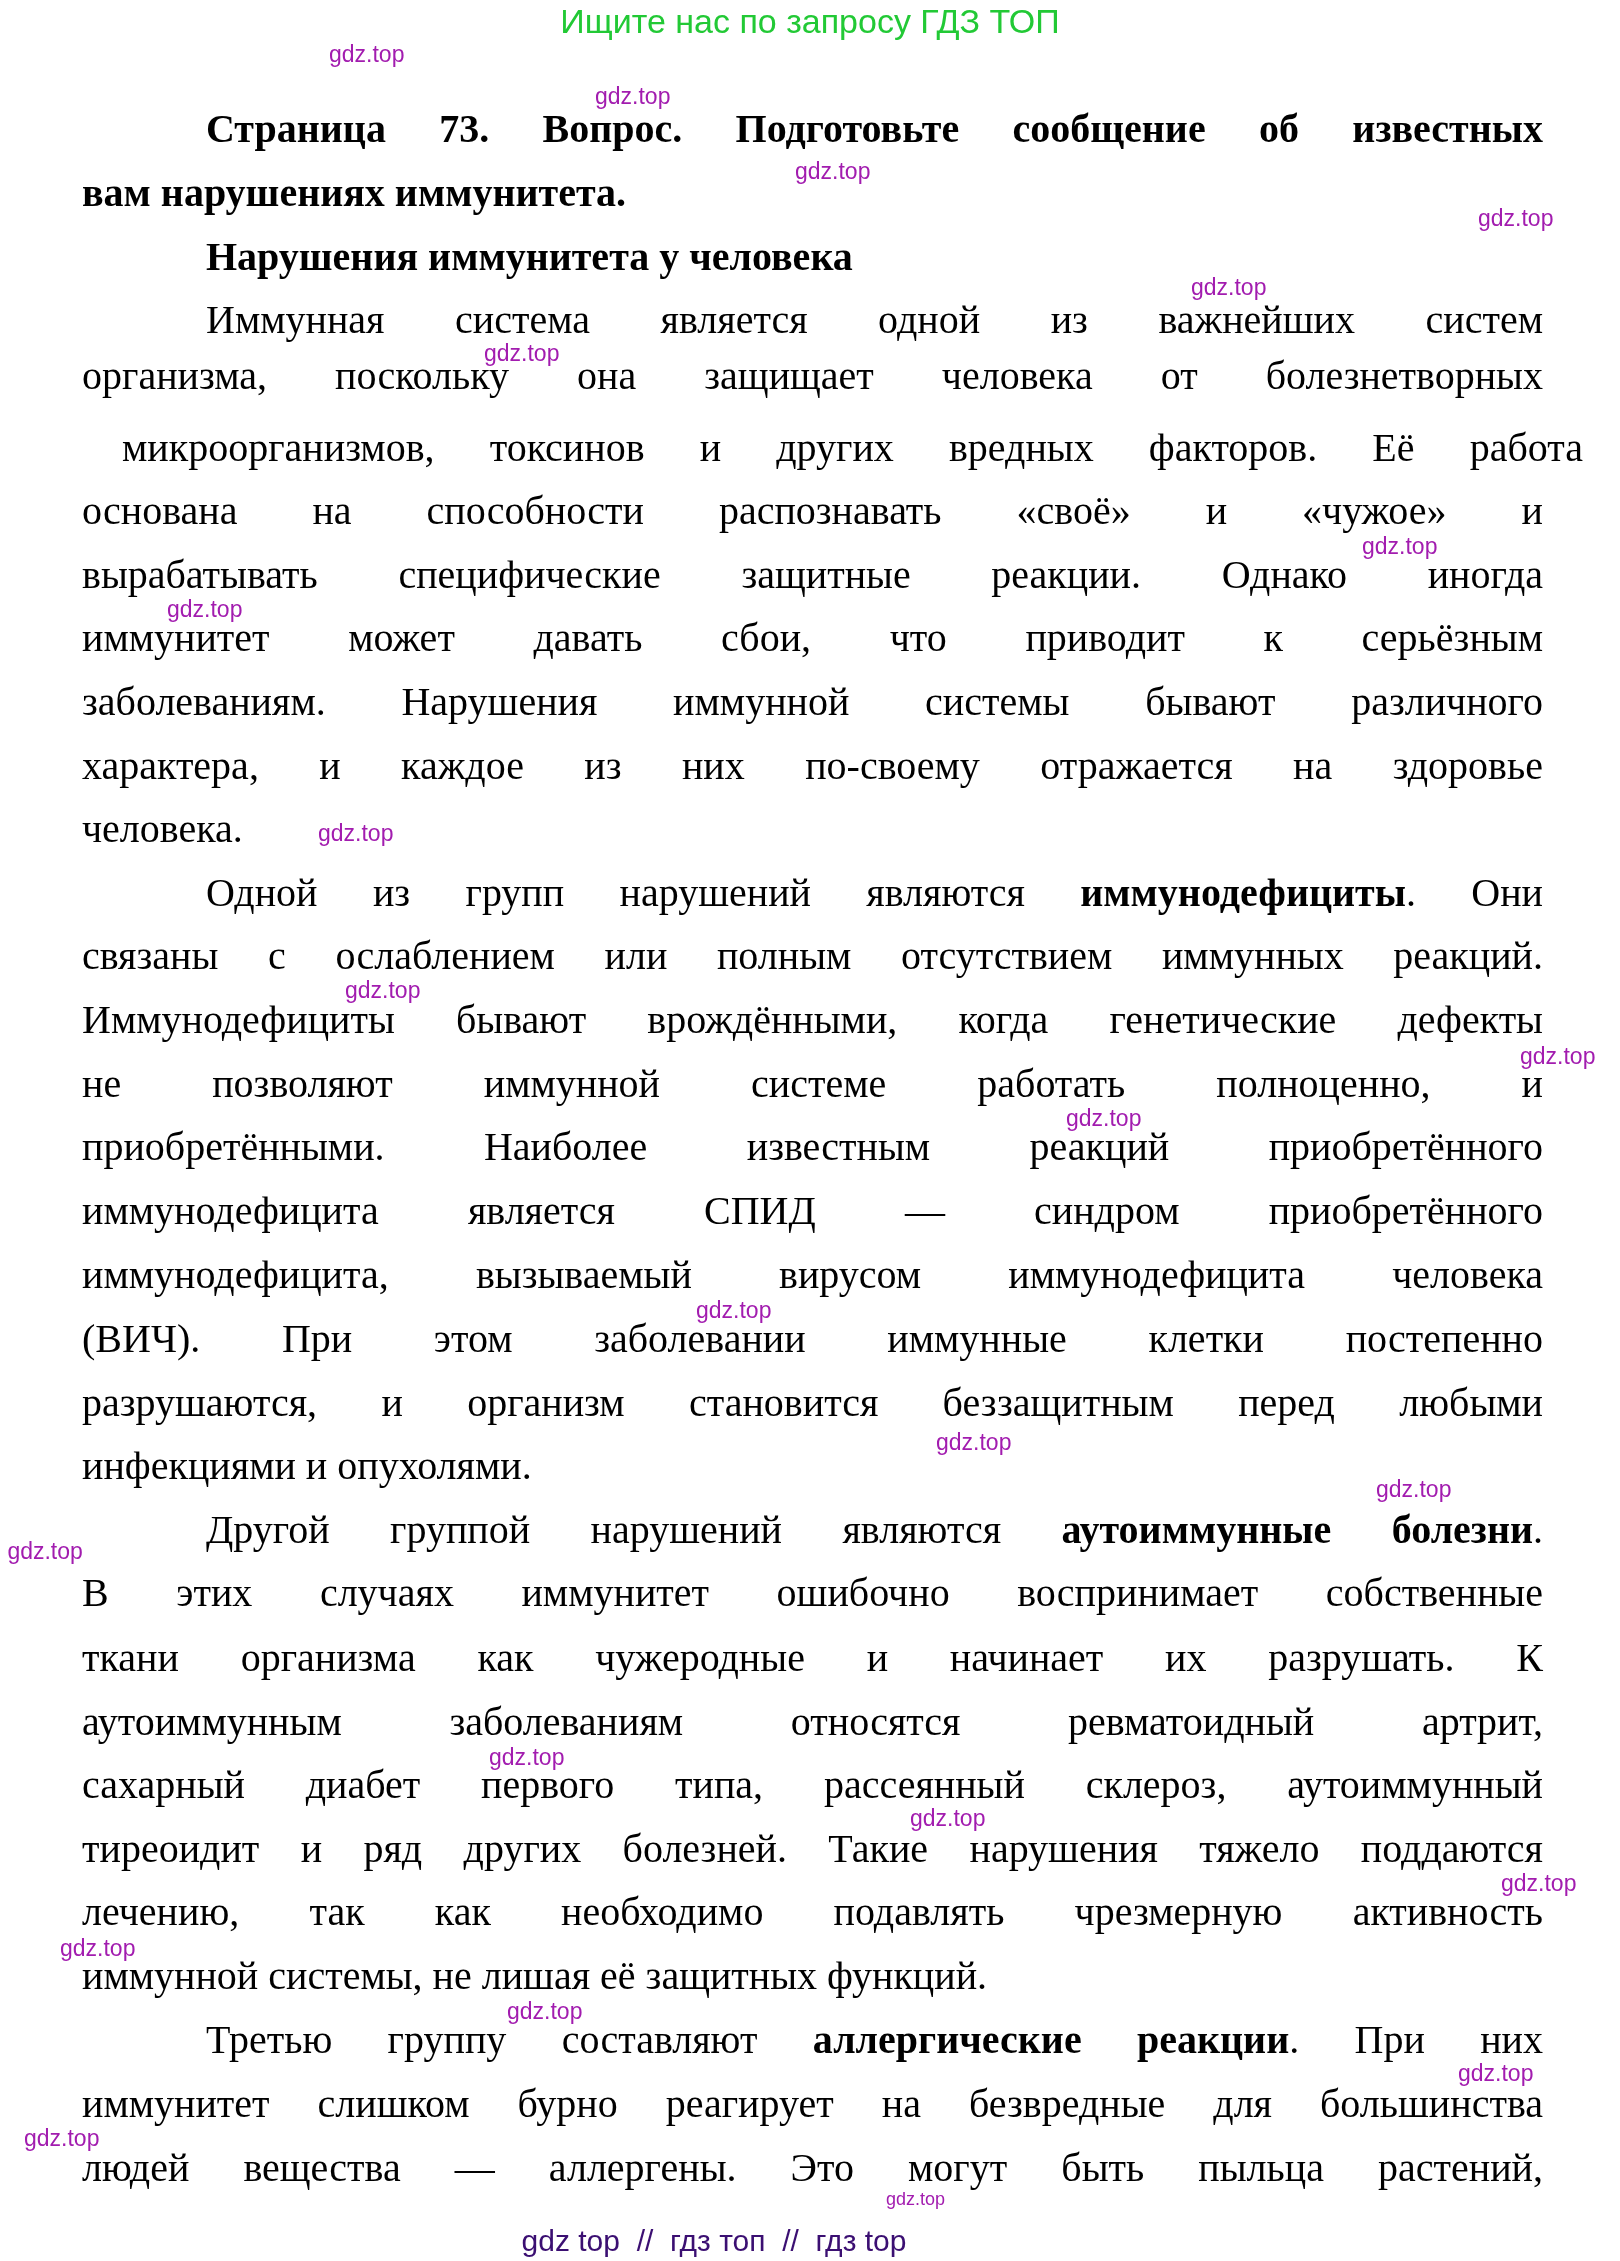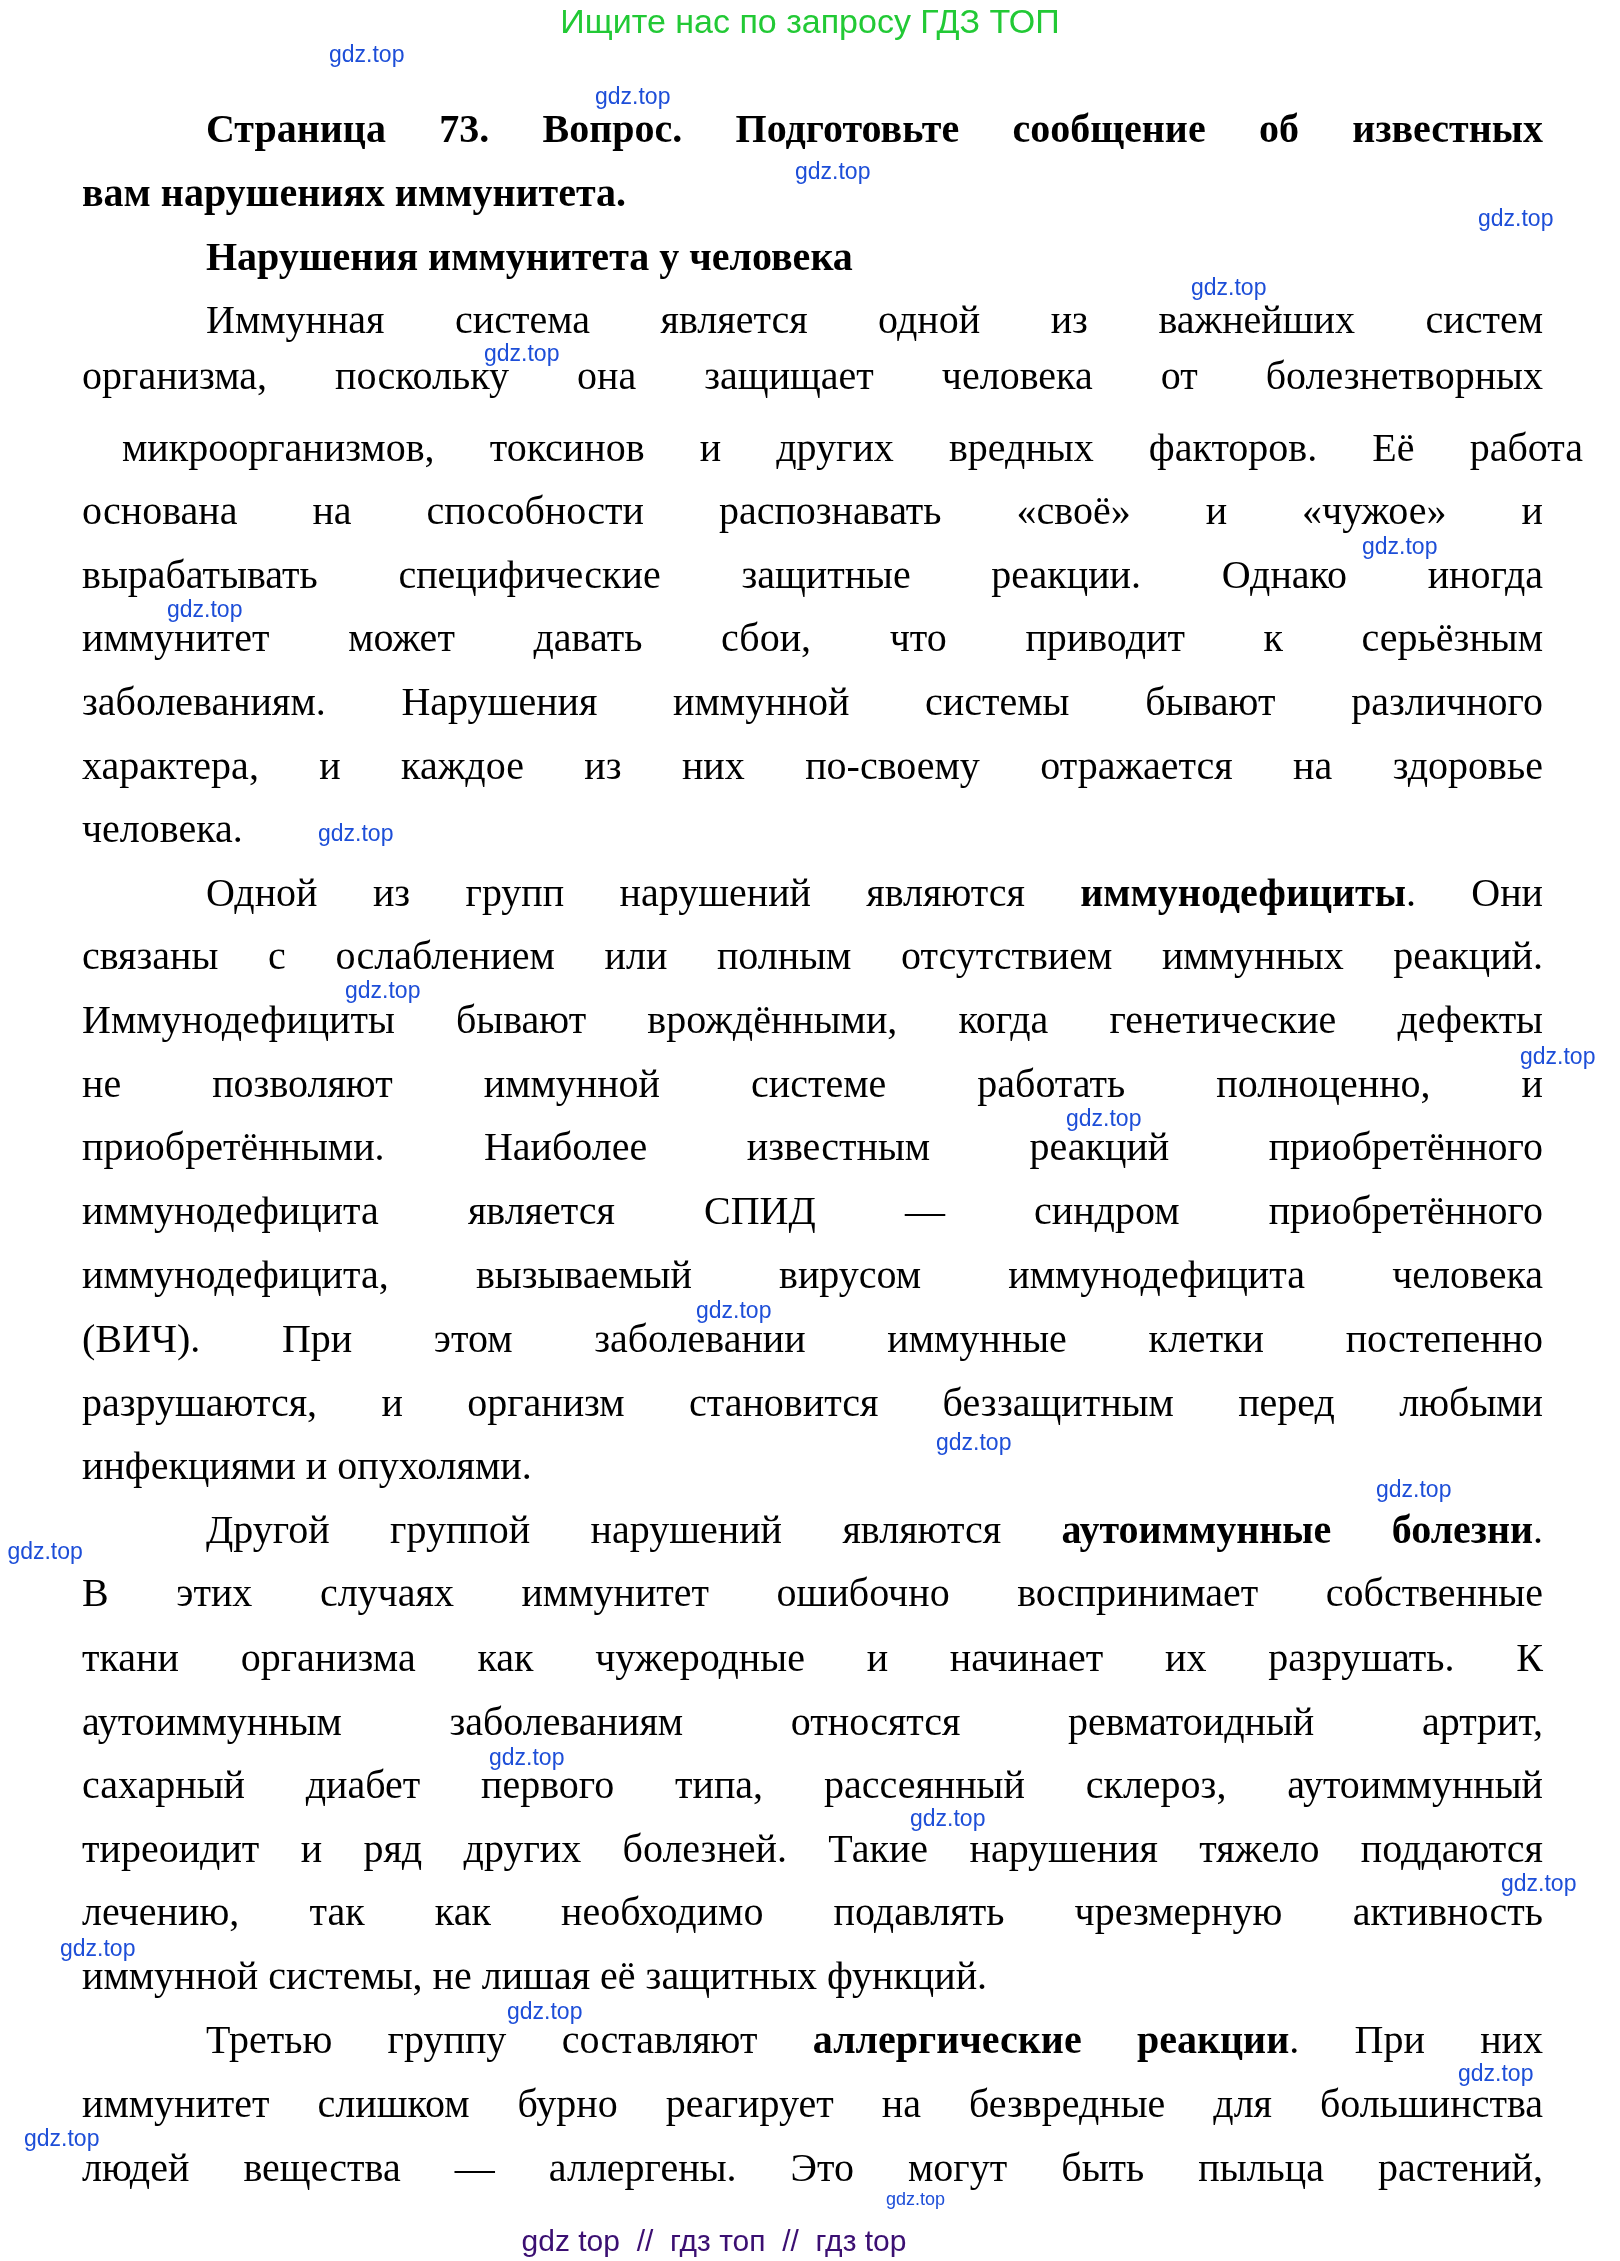--- a/index.html
+++ b/index.html
@@ -9,21 +9,21 @@
   .bottom-banner { position:absolute; left:0; width:1428px; top:2224px; text-align:center;
     font-family:"Liberation Sans", sans-serif; font-size:30px; color:#3b0f72; white-space:pre; }
   .line { position:absolute; left:82px; width:1461px; height:64px; line-height:64px;
     font-family:"Liberation Serif", serif; font-size:40px; color:#000;
     text-align:justify; text-align-last:justify; white-space:nowrap; overflow:visible;
     transform-origin:left center; }
   .line.nojust { text-align:left; text-align-last:left; }
   .line.indent { left:206px; width:1337px; }
   .line.bold { font-weight:bold; }
   .line b { font-weight:bold; }
-  .wm { position:absolute; font-family:"Liberation Sans", sans-serif; font-size:23px; color:#1d4ed8; }
+  .wm { position:absolute; font-family:"Liberation Sans", sans-serif; font-size:23px; color:#a21caf; }
 </style>
 </head>
 <body>
 
 <div class="top-banner">Ищите нас по запросу ГДЗ ТОП</div>
 
 <div class="line indent bold" style="top: 97px; white-space: nowrap;">Страница 73. Вопрос. Подготовьте сообщение об известных</div>
 <div class="line bold nojust" style="top: 161px; white-space: nowrap;">вам нарушениях иммунитета.</div>
 <div class="line indent bold nojust" style="top: 225px; white-space: nowrap;">Нарушения иммунитета у человека</div>
 

